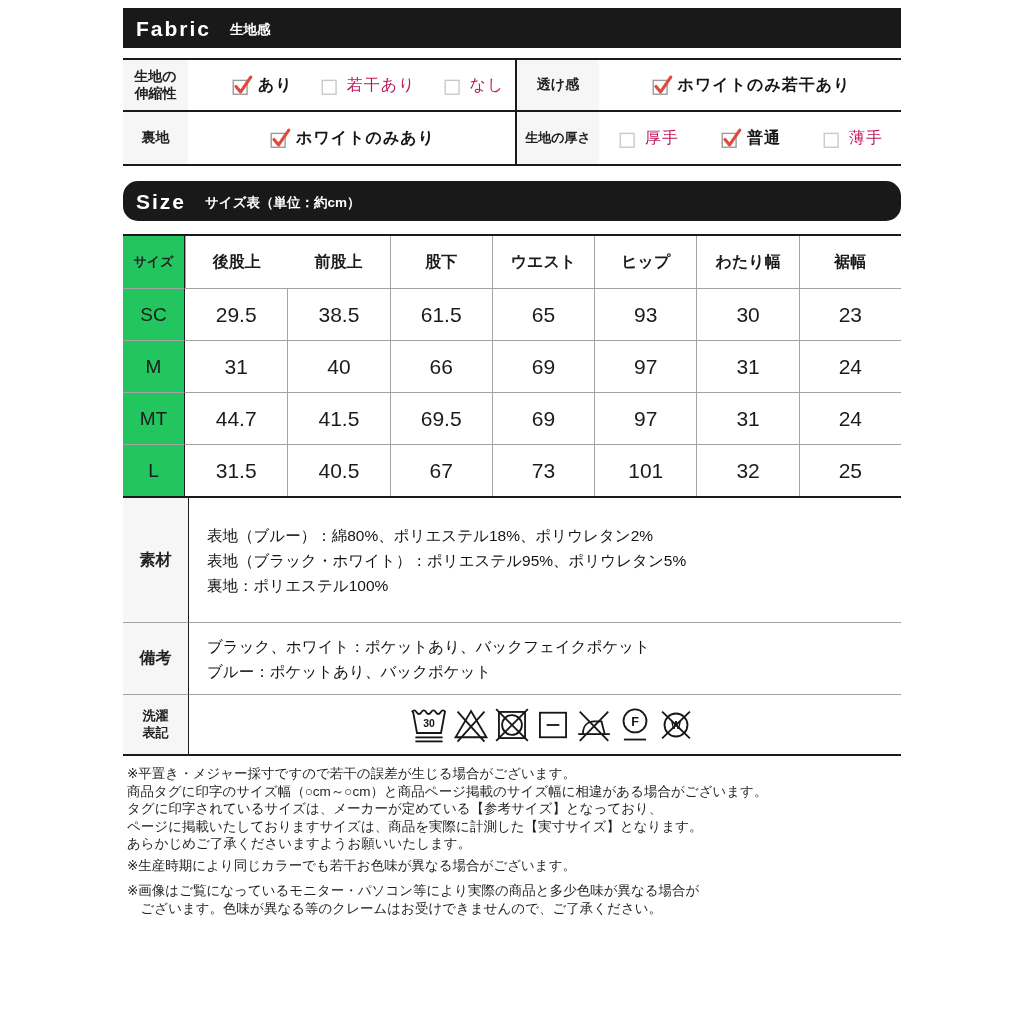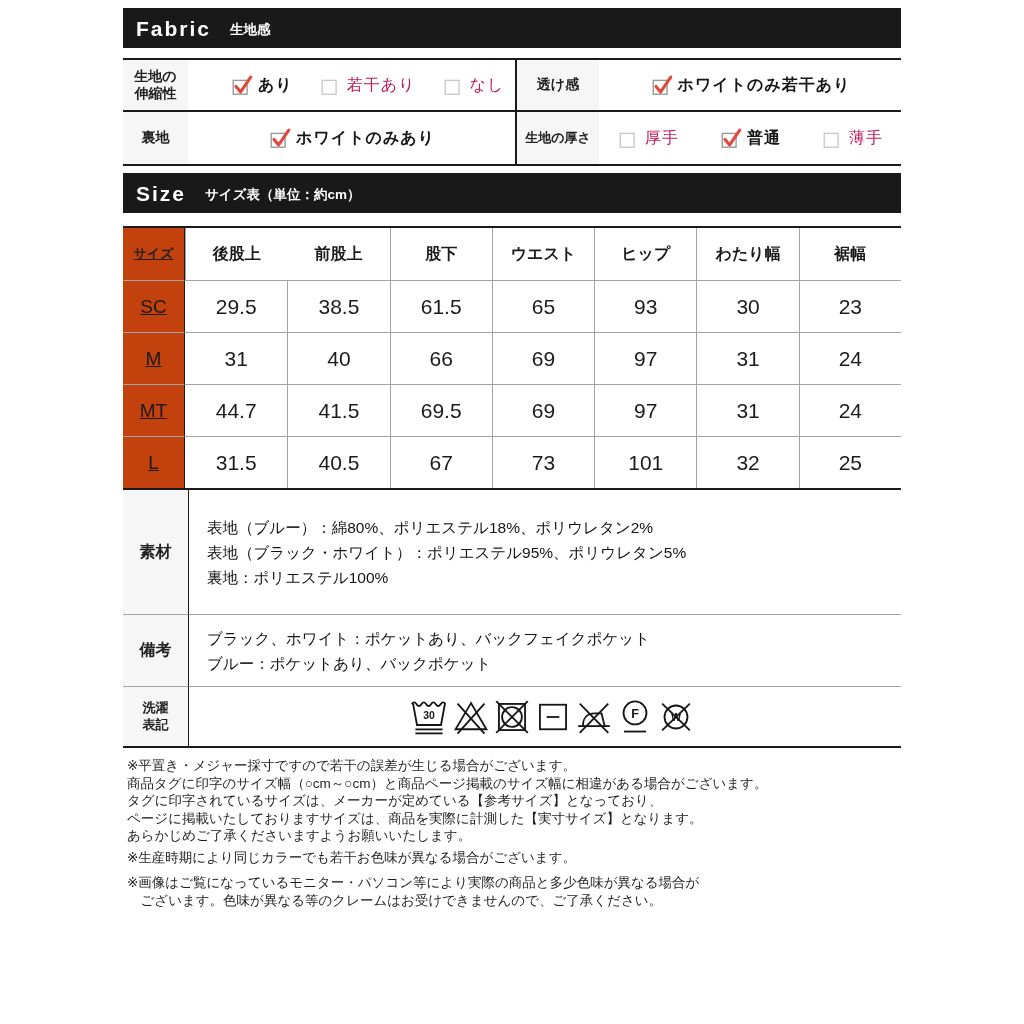--- a/index.html
+++ b/index.html
@@ -42,29 +42,29 @@
   
   .opt{display:inline-flex;align-items:center;font-size:16px;color:#be185d;letter-spacing:1px;white-space:nowrap;}
   .opt.checked{color:#151515;font-weight:600;justify-content:space-between;}
   .cb{width:24px;height:24px;margin-right:4px;flex:none;overflow:visible;}
   .cb-box{fill:#ffffff;stroke:#c9c9c9;stroke-width:1.5;}
   .opt.checked .cb-box{stroke:#9a9a9a;}
   .cb-check{fill:none;stroke:#df4a3e;stroke-width:3.4;stroke-linecap:round;stroke-linejoin:round;display:none;}
   .opt.checked .cb-check{display:inline;}
 
   
-  .size-bar{margin-top:7px;}
+  .size-bar{margin-top:15px;border-radius:15px;}
   .sgrid{
     display:grid;grid-template-columns:62px repeat(7,1fr);
     border-top:2px solid #1a1a1a;border-bottom:2px solid #1a1a1a;
     margin-top:13px;
   }
   .sgrid>div{height:52px;display:flex;align-items:center;justify-content:center;box-sizing:border-box;}
   .sgrid .nt{border-top:1px solid #a3a3a3;}
-  .sgrid .lab{background:#c2410c;border-right:1px solid #1a1a1a;text-decoration:underline;}
+  .sgrid .lab{background:#22c55e;border-right:1px solid #1a1a1a;}
   .sgrid .v{border-left:1px solid #a3a3a3;}
   .sgrid .v.first{border-left:none;}
   .s-corner{font-size:13px;font-weight:700;color:#222;}
   .s-head{font-size:16px;font-weight:700;color:#1b1b1b;}
   .s-size{font-size:19px;color:#1b1b1b;}
   .s-num{font-size:21px;color:#1b1b1b;}
 
   
   .dgrid{display:grid;grid-template-columns:66px 1fr;border-bottom:2px solid #1a1a1a;}
   .dgrid>div{box-sizing:border-box;}

